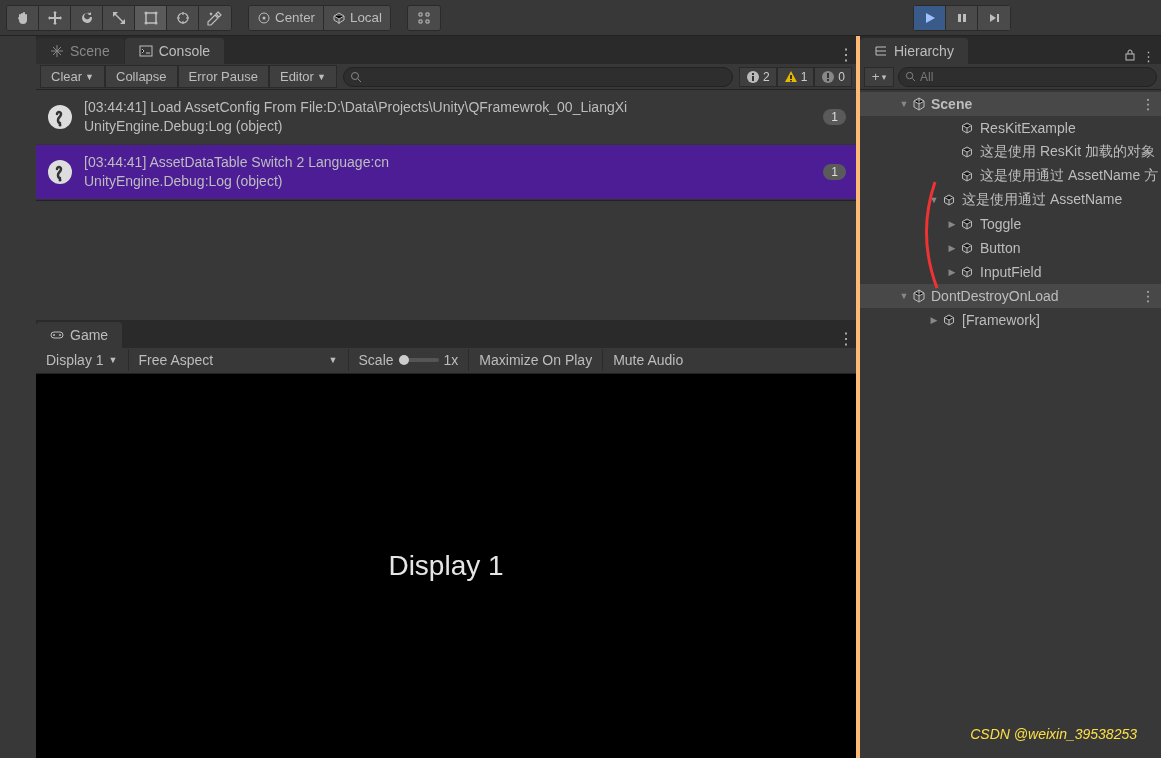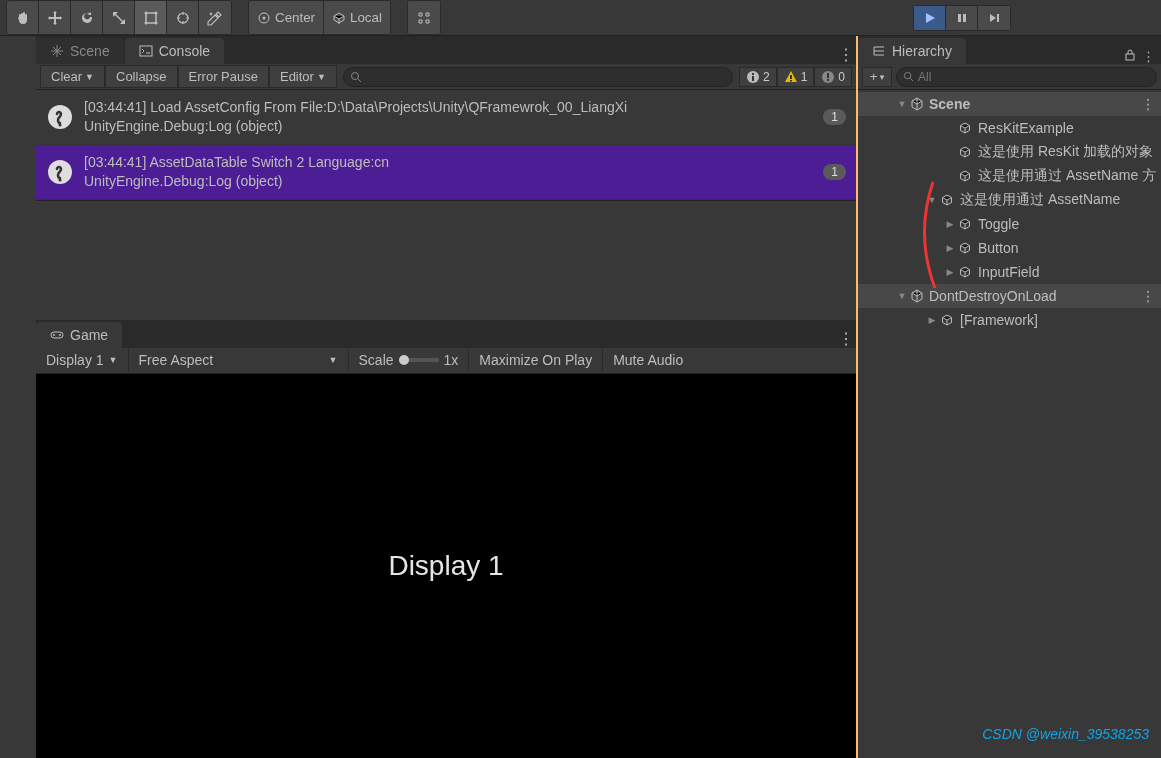--- a/index.html
+++ b/index.html
@@ -1,19 +1,19 @@
 <!DOCTYPE html>
 <html><head>
 <meta charset="utf-8">
 <style>
 * { box-sizing: border-box; margin: 0; padding: 0; font-family: -apple-system, BlinkMacSystemFont, "Segoe UI", sans-serif; }
 body { background: #383838; color: #bdbdbd; font-size: 13px; width: 1161px; height: 758px; overflow: hidden; display: flex; flex-direction: column; }
 .toolbar { height: 36px; background: #383838; display: flex; align-items: center; padding: 4px 6px; gap: 4px; border-bottom: 1px solid #222; }
 .tool-group { display: flex; background: #4a4a4a; border-radius: 3px; overflow: hidden; border: 1px solid #2a2a2a; }
-.tool-btn { width: 32px; height: 33px; display: flex; align-items: center; justify-content: center; background: #4a4a4a; border: none; color: #bdbdbd; cursor: pointer; border-right: 1px solid #2a2a2a; }
+.tool-btn { width: 32px; height: 24px; display: flex; align-items: center; justify-content: center; background: #4a4a4a; border: none; color: #bdbdbd; cursor: pointer; border-right: 1px solid #2a2a2a; }
 .tool-btn:last-child { border-right: none; }
 .tool-btn.active { background: #5a5a5a; }
 .tool-btn.wide { width: auto; padding: 0 8px; gap: 4px; }
 .gap { width: 8px; }
 .play-group { display: flex; background: #4a4a4a; border-radius: 3px; border: 1px solid #2a2a2a; }
 .play-btn { width: 32px; height: 24px; display: flex; align-items: center; justify-content: center; background: #4a4a4a; border: none; color: #bdbdbd; cursor: pointer; border-right: 1px solid #2a2a2a; }
 .play-btn:last-child { border-right: none; }
 .play-btn.playing { background: #3a5a8a; color: #a0c0ff; }
 .main { flex: 1; display: flex; overflow: hidden; padding-left: 36px; }
 .left-panel { width: 820px; display: flex; flex-direction: column; background: #383838; }
@@ -36,37 +36,37 @@
 .console-detail { height: 120px; background: #383838; border-top: 1px solid #222; }
 .game-tabs { display: flex; height: 28px; background: #2a2a2a; align-items: flex-end; }
 .game-bar { display: flex; height: 26px; align-items: center; border-bottom: 1px solid #222; }
 .game-ctrl { padding: 3px 10px; background: #383838; color: #bdbdbd; border-right: 1px solid #2a2a2a; display: flex; align-items: center; gap: 5px; font-size: 14px; }
 .slider { display: flex; align-items: center; gap: 6px; }
 .slider-track { width: 40px; height: 4px; background: #555; border-radius: 2px; position: relative; }
 .slider-thumb { width: 10px; height: 10px; background: #ccc; border-radius: 50%; position: absolute; left: 0; top: -3px; }
 .game-view { flex: 1; background: #000; display: flex; flex-direction: column; align-items: center; justify-content: center; color: #e5e5e5; font-size: 28px; position: relative; }
 .game-view .line1 { font-size: 28px; }
 .game-view .line2 { font-size: 28px; }
-.right-panel { flex: 1; background: #383838; display: flex; flex-direction: column; border-left: 2px solid #fdba74; }
+.right-panel { flex: 1; background: #383838; display: flex; flex-direction: column; border-left: 4px solid #fdba74; }
 .hierarchy-tabs { display: flex; height: 28px; background: #2a2a2a; align-items: flex-end; }
 .hierarchy-tabs-right { margin-left: auto; display: flex; gap: 6px; padding-right: 6px; color: #bdbdbd; }
 .hierarchy-bar { display: flex; height: 26px; align-items: center; border-bottom: 1px solid #222; padding: 0 4px; gap: 4px; }
 .add-btn { width: 30px; height: 20px; background: #3f3f3f; border: 1px solid #2a2a2a; color: #bdbdbd; display: flex; align-items: center; justify-content: center; cursor: pointer; }
 .hierarchy-search { flex: 1; display: flex; align-items: center; padding: 0 6px; background: #2e2e2e; border: 1px solid #222; height: 20px; border-radius: 10px; font-size: 12px; color: #777; gap: 4px; }
 .tree { flex: 1; padding-top: 2px; position: relative; }
 .tree-item { display: flex; align-items: center; height: 24px; padding-left: 6px; cursor: pointer; color: #bdbdbd; font-size: 14px; gap: 2px; white-space: nowrap; overflow: hidden; }
 .tree-item.header { background: #484848; font-weight: 500; }
 .tree-item.header2 { background: #484848; }
 .arrow { width: 12px; display: inline-flex; justify-content: center; font-size: 9px; color: #888; }
 .indent { display: inline-block; }
 .cube-icon { width: 14px; height: 14px; display: inline-flex; align-items: center; justify-content: center; margin-right: 4px; }
 .unity-icon { width: 14px; height: 14px; display: inline-flex; margin-right: 3px; }
 .tree-menu { margin-left: auto; margin-right: 6px; color: #bdbdbd; cursor: pointer; }
 .red-curve { position: absolute; left: 55px; top: 90px; width: 30px; height: 110px; pointer-events: none; }
-.watermark { position: absolute; right: 12px; bottom: 16px; color: #0ea5e9; font-size: 14px; font-style: italic; }
+.watermark { position: absolute; right: 24px; bottom: 16px; color: #fde047; font-size: 14px; font-style: italic; }
 svg { display: block; }
 .caret { font-size: 9px; }
 </style>
 </head>
 <body>
 
 <div class="toolbar">
   <div class="tool-group">
     <button class="tool-btn">
         <svg width="16" height="16" viewBox="0 0 16 16">

